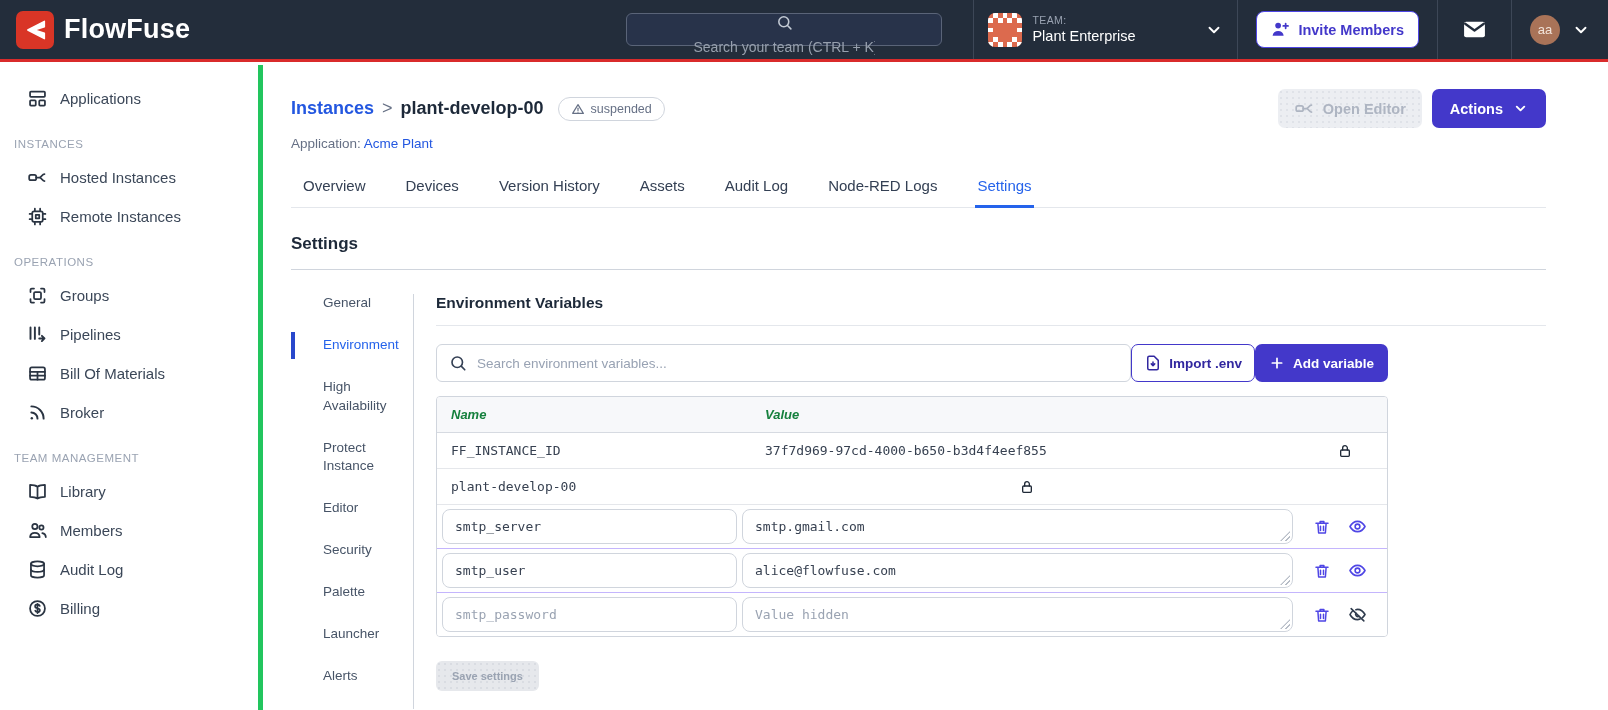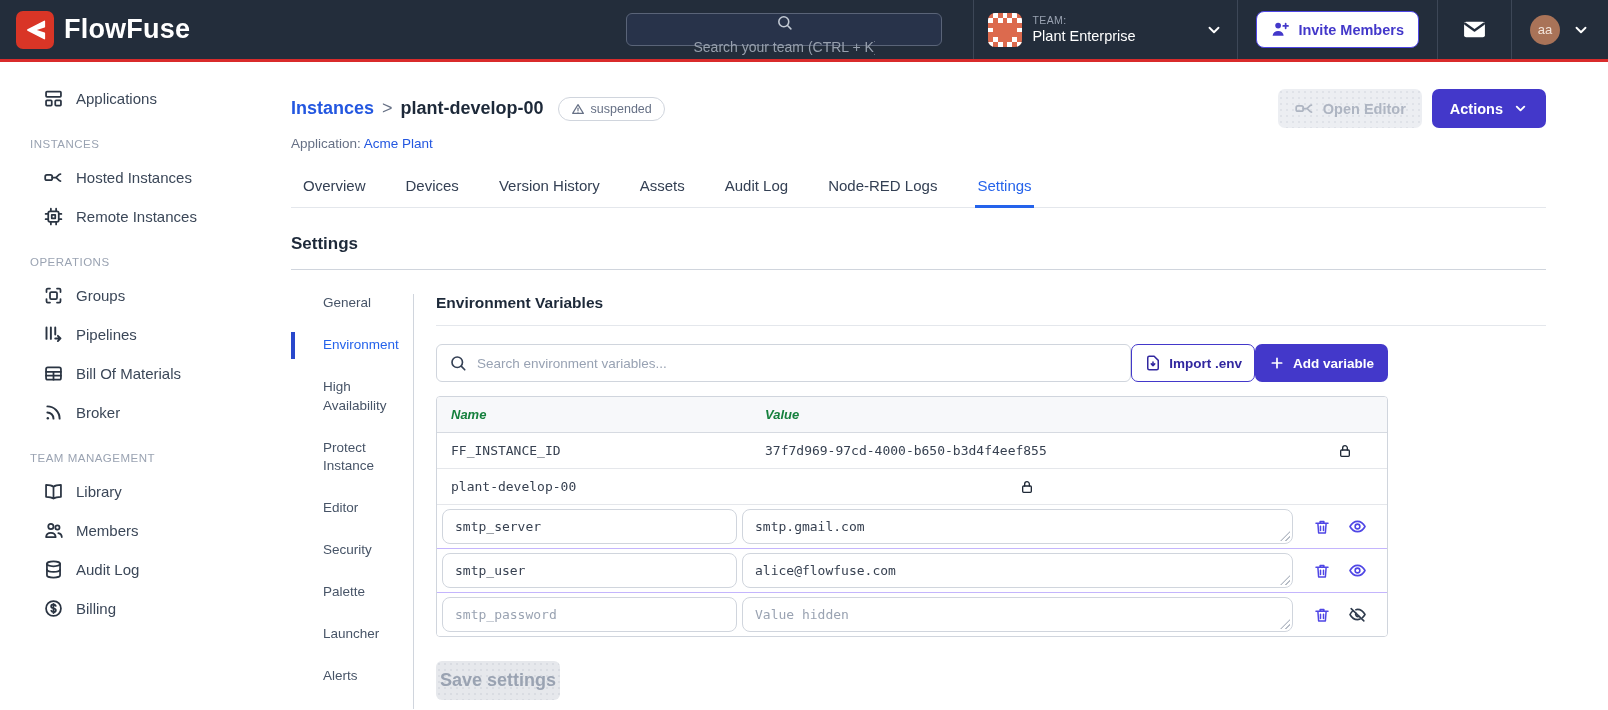--- a/index.html
+++ b/index.html
@@ -31,21 +31,21 @@
   .invite-btn { display:flex; align-items:center; gap:8px; background:#fff;
     border:1.5px solid #4f46e5; color:#4338ca; font-weight:bold; font-size:14.5px;
     border-radius:8px; padding:8px 14px; cursor:pointer;
     font-family:"Liberation Sans",sans-serif; }
   .mail-cell { padding:0 24px; color:#fff; cursor:pointer; }
   .user-cell { gap:12px; padding:0 18px; cursor:pointer; }
   .user-avatar { width:30px; height:30px; border-radius:50%; background:#a97358;
     color:#f1e3da; font-size:13px; display:flex; align-items:center; justify-content:center; }
 
   
-  .sidebar { position:absolute; top:65px; left:16px; bottom:0; width:263px;
+  .sidebar { position:absolute; top:65px; left:0; bottom:0; width:263px;
     background:#fff; border-right:5px solid #22c55e; padding-top:14px; }
   .side-item { display:flex; align-items:center; gap:12px; padding:9px 10px 9px 27px;
     font-size:15px; color:#3b4758; cursor:pointer; }
   .side-item svg { flex:0 0 auto; color:#2a3442; }
   .side-section { padding:20px 14px 8px 14px; font-size:11.5px; letter-spacing:.5px;
     color:#9aa3b2; }
 
   
   .main { position:absolute; top:65px; left:264px; right:0; bottom:0; background:#fff;
     padding:24px 62px 0 27px; overflow:hidden; }
@@ -130,22 +130,22 @@
     background:repeating-linear-gradient(135deg,#b7bdc7 0 1px,transparent 1px 3.5px);
     clip-path:polygon(100% 0,100% 100%,0 100%); }
   .row-icons { width:84px; display:flex; justify-content:space-evenly; align-items:center; }
   .icon-btn { background:none; border:none; cursor:pointer; display:flex; padding:2px; }
   .trash { color:#4f46e5; }
   .eye { color:#4f46e5; }
   .eye-off { color:#2f3b4d; }
 
   .save-btn { margin-top:24px; background:#e6e8ec;
     background-image:radial-gradient(#d9dce2 1px, transparent 1px); background-size:6px 6px;
-    color:#9aa3b2; font-weight:bold; font-size:18px; border:none; border-radius:6px;
-    padding:9px 4px; font-family:"Liberation Sans",sans-serif; }
+    color:#9aa3b2; font-weight:bold; font-size:11px; border:none; border-radius:6px;
+    padding:9px 16px; font-family:"Liberation Sans",sans-serif; }
 </style>
 </head>
 <body>
 
 <div class="navbar">
   <div class="brand">
     <span class="brand-logo">
       <svg width="26" height="26" viewBox="0 0 36 36">
           <polygon points="31,6 8,18 31,30 31,22.5 17,18 31,13.5" fill="#fff" stroke="#fff" stroke-width="2" stroke-linejoin="round"></polygon>
         </svg>

